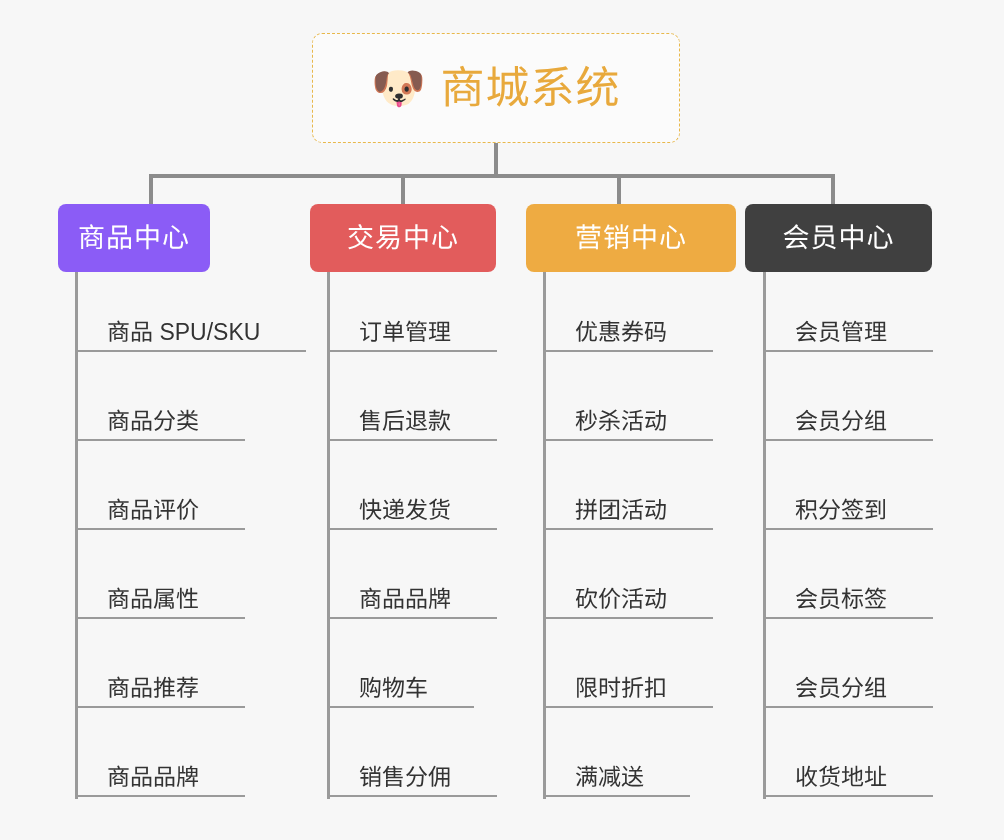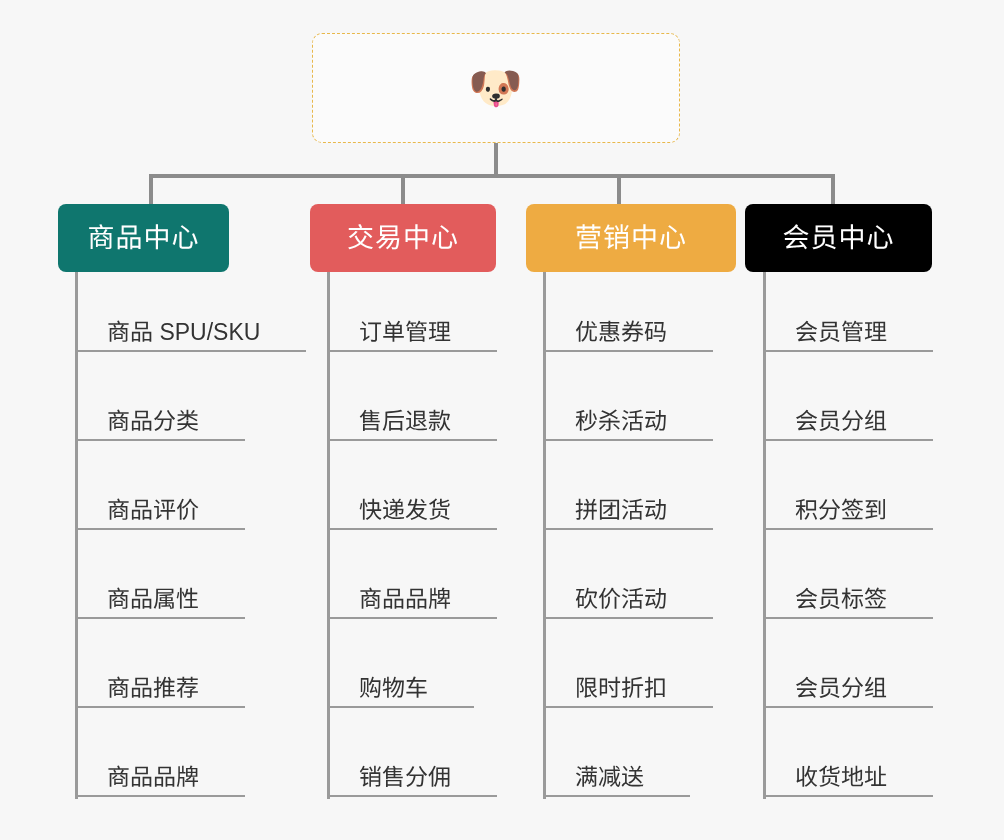--- a/index.html
+++ b/index.html
@@ -110,32 +110,33 @@
     background: #9a9a9a;
   }
 </style>
 </head>
 <body>
 
 <div id="chart">
 
   <div class="root-node">
     <span class="root-emoji">🐶</span>
+    <span class="root-title">商城系统</span>
   </div>
 
   <div class="conn conn-v" style="left:494px; top:143px; width:4px; height:33px;"></div>
   <div class="conn conn-h" style="left:149px; top:174px; width:686px; height:4px;"></div>
   <div class="conn conn-v" style="left:149px; top:174px; height:30px;"></div>
   <div class="conn conn-v" style="left:401px; top:174px; height:30px;"></div>
   <div class="conn conn-v" style="left:617px; top:174px; height:30px;"></div>
   <div class="conn conn-v" style="left:831px; top:174px; height:30px;"></div>
 
   <div id="columns">
       <div class="column" style="left: 58px;">
-        <div class="cat-header" style="left: 0px; width: 171px; background: #0f766e;">
+        <div class="cat-header" style="left: 0px; width: 152px; background: #8b5cf6;">
           <span class="cat-header-label">商品中心</span>
         </div>
         <div class="spine" style="left: 17px; top: 68px; height: 527px;"></div>
         <div class="leaf" style="left: 17px; top: 148px;">
           <span class="leaf-label">商品 SPU/SKU</span>
           <div class="leaf-rule" style="width: 231px;"></div>
         </div>
         <div class="leaf" style="left: 17px; top: 237px;">
           <span class="leaf-label">商品分类</span>
           <div class="leaf-rule" style="width: 170px;"></div>
@@ -211,21 +212,21 @@
         <div class="leaf" style="left: 17px; top: 504px;">
           <span class="leaf-label">限时折扣</span>
           <div class="leaf-rule" style="width: 170px;"></div>
         </div>
         <div class="leaf" style="left: 17px; top: 593px;">
           <span class="leaf-label">满减送</span>
           <div class="leaf-rule" style="width: 147px;"></div>
         </div>
       </div>
       <div class="column" style="left: 745px;">
-        <div class="cat-header" style="left: 0px; width: 187px; background: #000000;">
+        <div class="cat-header" style="left: 0px; width: 187px; background: #404040;">
           <span class="cat-header-label">会员中心</span>
         </div>
         <div class="spine" style="left: 18px; top: 68px; height: 527px;"></div>
         <div class="leaf" style="left: 18px; top: 148px;">
           <span class="leaf-label">会员管理</span>
           <div class="leaf-rule" style="width: 170px;"></div>
         </div>
         <div class="leaf" style="left: 18px; top: 237px;">
           <span class="leaf-label">会员分组</span>
           <div class="leaf-rule" style="width: 170px;"></div>

